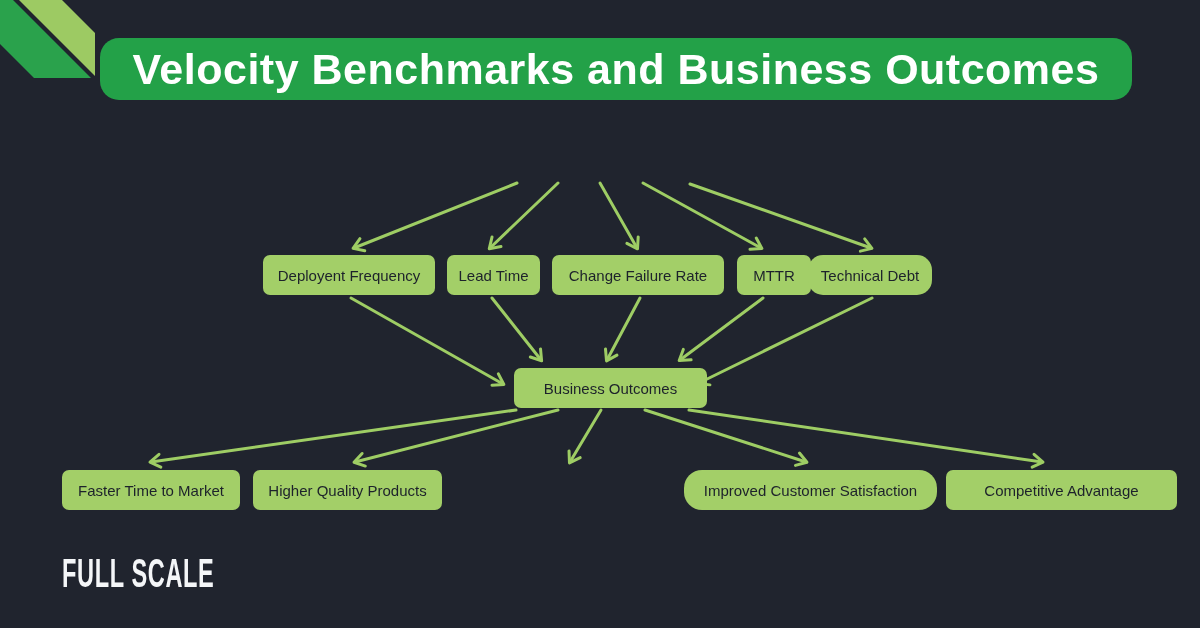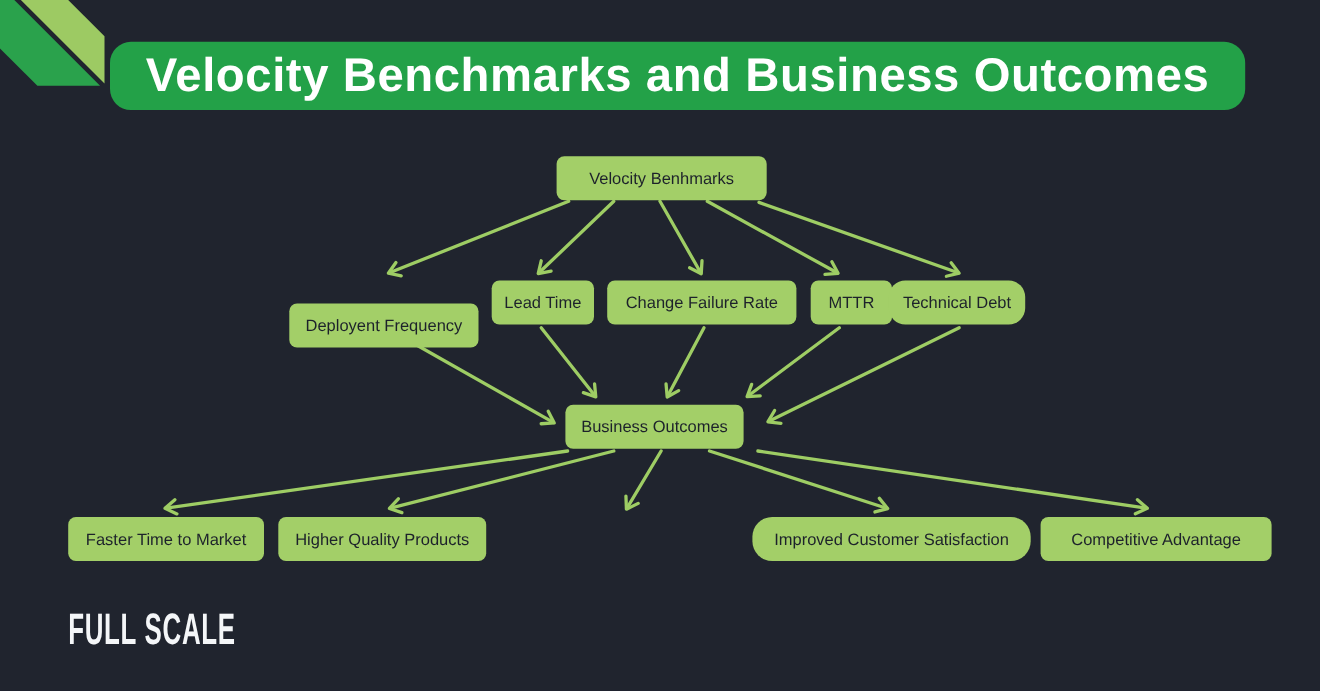--- a/index.html
+++ b/index.html
@@ -73,30 +73,29 @@
     <line class="arrow" x1="763" y1="298" x2="680" y2="360"></line>
     <line class="arrow" x1="872" y1="298" x2="699" y2="383"></line>
 
     <line class="arrow" x1="516" y1="410" x2="151" y2="462"></line>
     <line class="arrow" x1="558" y1="410" x2="355" y2="462"></line>
     <line class="arrow" x1="601" y1="410" x2="570" y2="462"></line>
     <line class="arrow" x1="645" y1="410" x2="806" y2="462"></line>
     <line class="arrow" x1="689" y1="410" x2="1042" y2="462"></line>
   </svg>
 
-  <div class="node" style="left:506px;top:142px;width:191px;">Velocity Benhmarks</div>
 
-  <div class="node" style="left:263px;top:255px;width:172px;margin-top:21px;">Deployent Frequency</div>
+  <div class="node" style="left:263px;top:255px;width:172px;">Deployent Frequency</div>
   <div class="node" style="left:552px;top:255px;width:172px;">Change Failure Rate</div>
   <div class="node" style="left:447px;top:255px;width:93px;">Lead Time</div>
   <div class="node" style="left:737px;top:255px;width:74px;">MTTR</div>
   <div class="node" style="left:808px;top:255px;width:124px;border-radius:15px;">Technical Debt</div>
 
-  <div class="node" style="left:514px;top:368px;width:162px;">Business Outcomes</div>
+  <div class="node" style="left:514px;top:368px;width:193px;">Business Outcomes</div>
 
   <div class="node" style="left:253px;top:470px;width:189px;">Higher Quality Products</div>
   <div class="node" style="left:62px;top:470px;width:178px;">Faster Time to Market</div>
   <div class="node" style="left:684px;top:470px;width:253px;border-radius:18px;">Improved Customer Satisfaction</div>
-  <div class="node" style="left:946px;top:470px;width:210px;">Competitive Advantage</div>
+  <div class="node" style="left:946px;top:470px;width:231px;">Competitive Advantage</div>
 
   <div class="logo">FULL SCALE</div>
 
 </div>
 
 </body></html>

